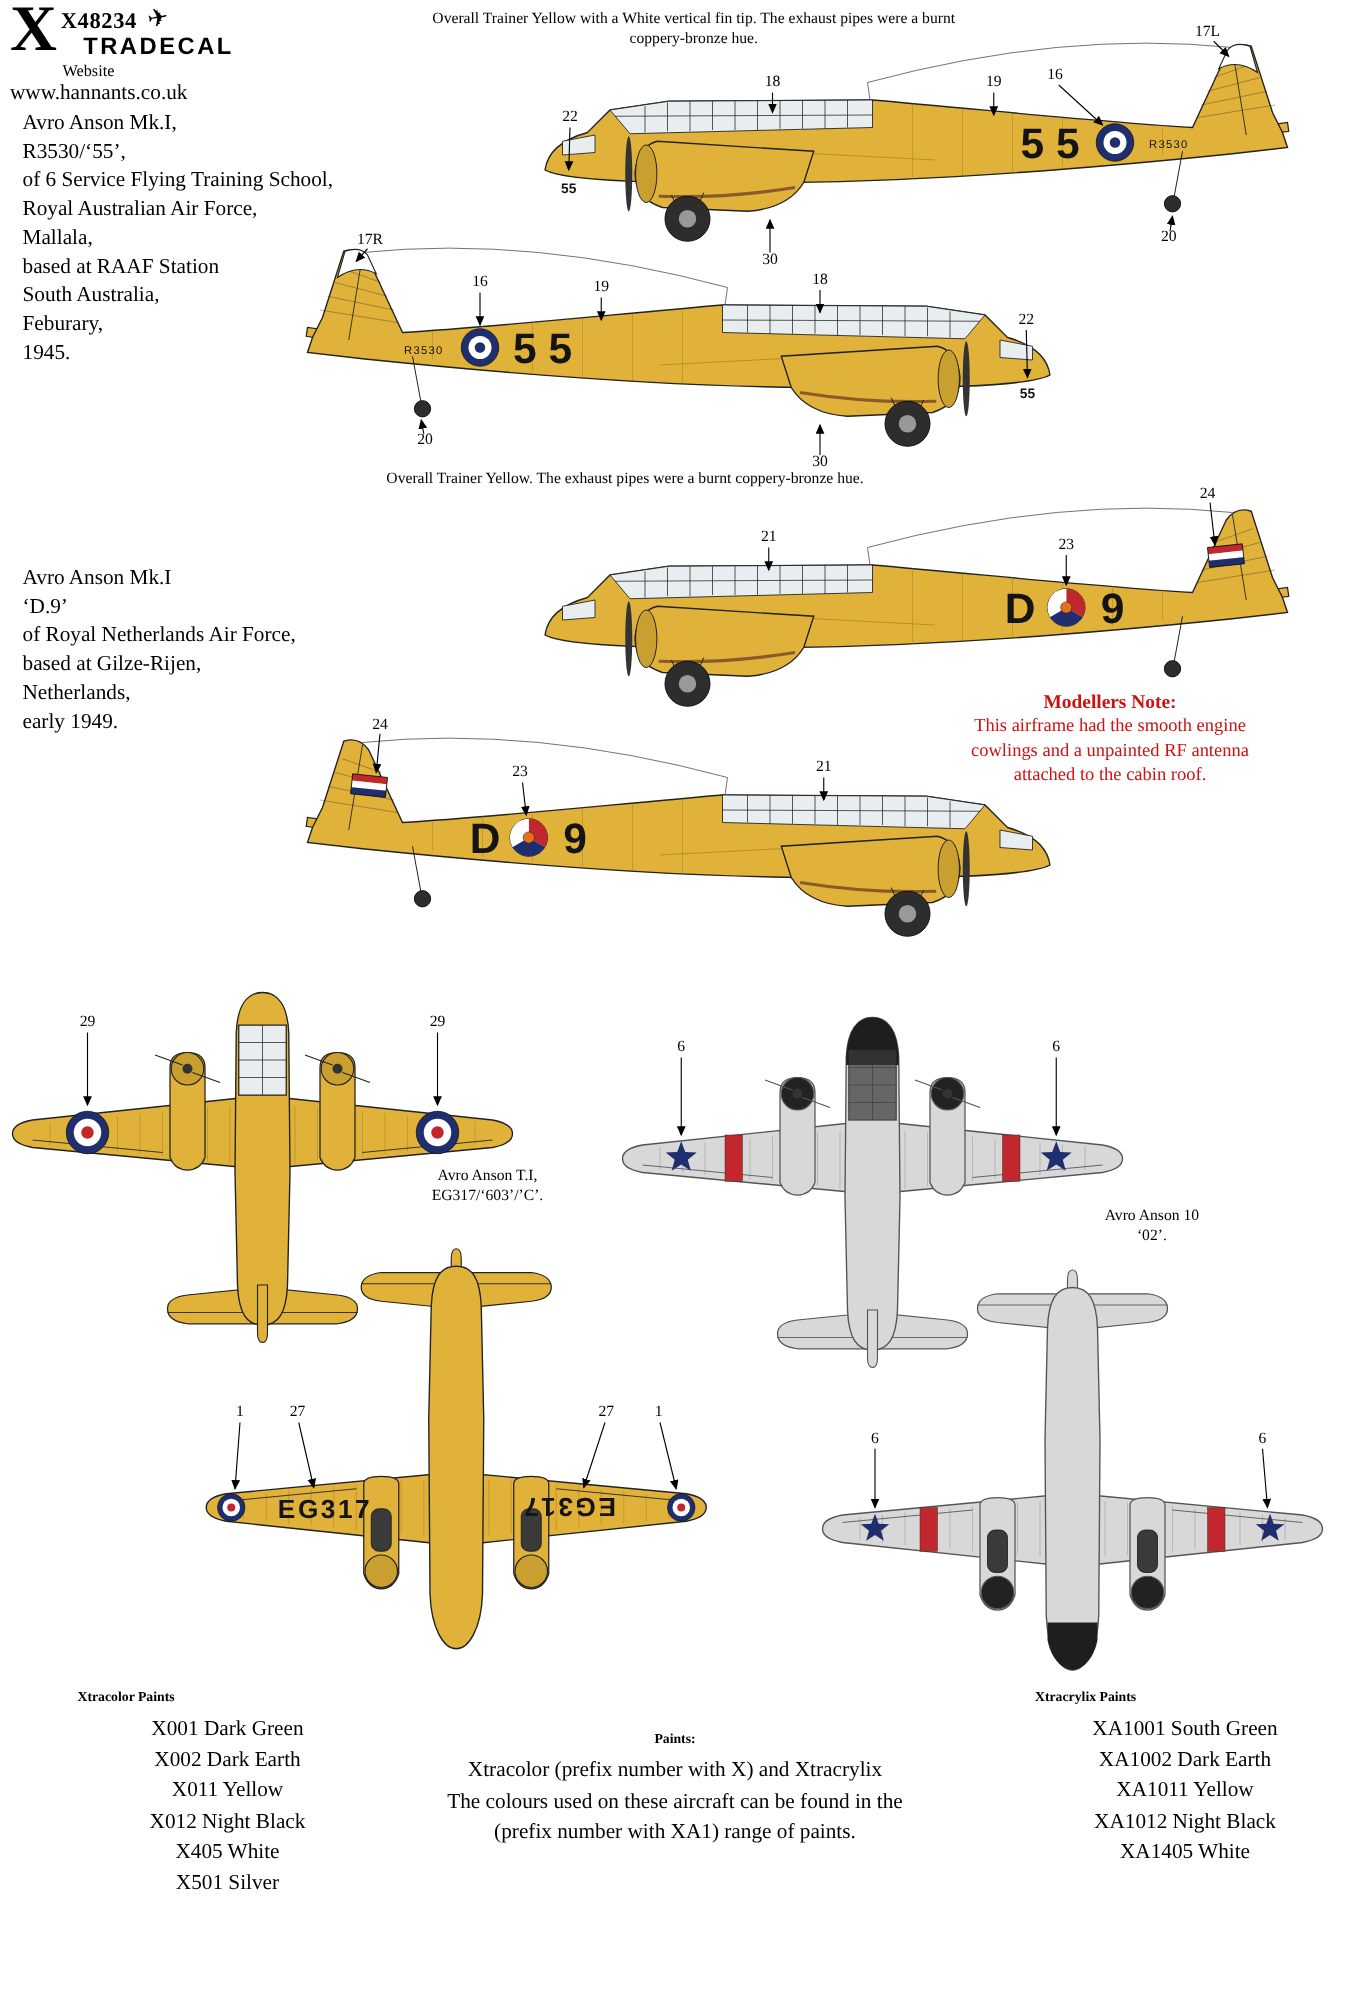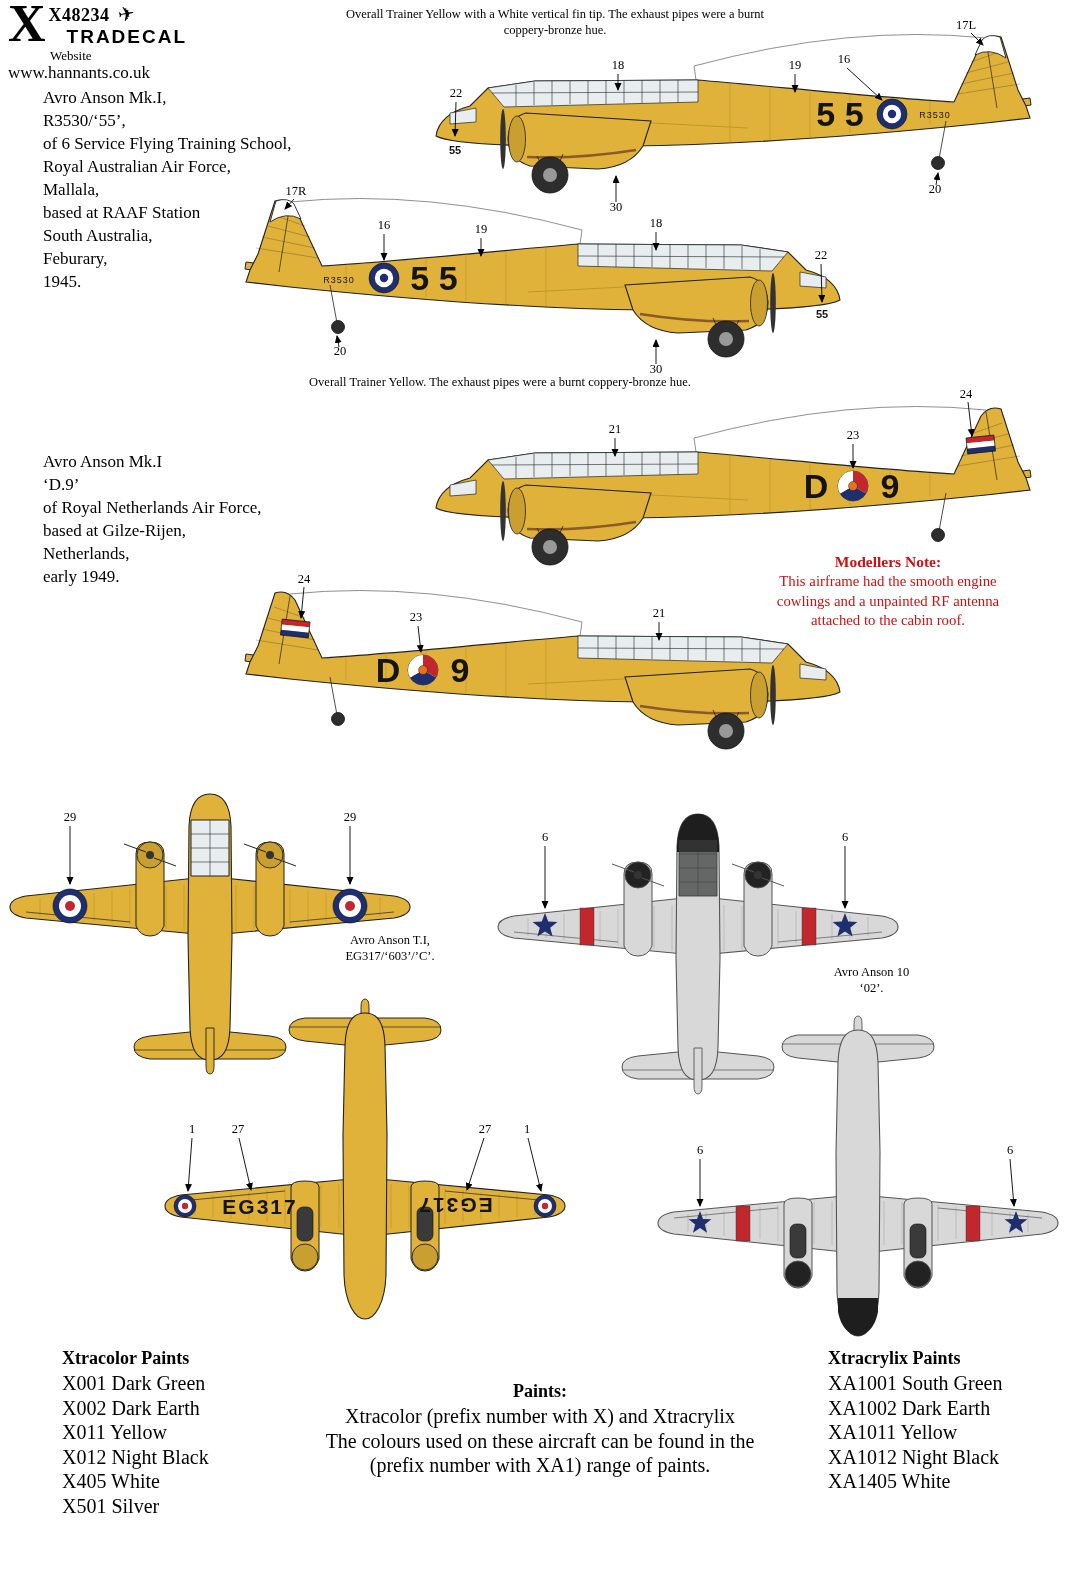--- a/index.html
+++ b/index.html
@@ -2,26 +2,26 @@
 <html style="--trainer-yellow: #e0b23a; --silver: #d8d8d8; --roundel-blue: #1f2e6e; --roundel-red: #c1272d; --dutch-orange: #e8701a; --note-red: #cc1111; --exhaust-bronze: #8a5a2a;"><head>
 <meta charset="utf-8">
 <style>
   * { margin:0; padding:0; box-sizing:border-box; }
   html,body { background:#ffffff; }
   .page { position:relative; width:1080px; height:1591px; background:#fff;
           font-family:"Liberation Serif","DejaVu Serif",serif; color:#000; overflow:hidden; }
   .abs { position:absolute; }
   svg.plate { position:absolute; overflow:visible; }
   .caption { font-size:12.5px; line-height:16px; text-align:center; }
-  .desc { font-size:17px; line-height:23px;margin-left:25px; }
+  .desc { font-size:17px; line-height:23px; }
   .note { text-align:center; color:var(--note-red,#c00); }
   .note-title { font-size:15.5px; font-weight:bold; line-height:20px; }
   .note-line { font-size:14.8px; line-height:19.5px; }
-  .paint-title { font-size:18px; font-weight:bold; line-height:26px; }
-  .paint-item { font-size:20px; line-height:24.5px; }
+  .paint-title { font-size:11px; font-weight:bold; line-height:26px; }
+  .paint-item { font-size:17px; line-height:24.5px;text-align:center; }
   .center { text-align:center; }
   svg text { font-family:"Liberation Serif","DejaVu Serif",serif; }
   .co { font-size:12.5px; text-anchor:middle; fill:#000; }
   .arrow { stroke:#000; stroke-width:0.9; fill:none; }
   .code { font-family:"Liberation Sans","DejaVu Sans",sans-serif; font-weight:bold;
           fill:#141414; text-anchor:middle; }
   .serial { font-family:"Liberation Sans","DejaVu Sans",sans-serif; font-size:9px;
             fill:#141414; text-anchor:middle; letter-spacing:1px; }
   .header-code { font-size:18px; font-weight:bold; letter-spacing:0.5px; }
   .brand-name { font-family:"Liberation Sans","DejaVu Sans",sans-serif; font-weight:bold;
@@ -321,21 +321,21 @@
     <rect x="92" y="100" width="14" height="37" fill="var(--roundel-red,#c1272d)" stroke="#333" stroke-width="0.4"></rect>
     <rect x="314" y="100" width="14" height="37" fill="var(--roundel-red,#c1272d)" stroke="#333" stroke-width="0.4"></rect>
     <path transform="translate(57 118)" d="M 0 -13 L 3.23 -4.45 L 12.36 -4.02 L 5.23 1.7 L 7.64 10.52 L 0 5.5 L -7.64 10.52 L -5.23 1.7 L -12.36 -4.02 L -3.23 -4.45 Z" fill="var(--roundel-blue,#1f2e6e)"></path>
     <path transform="translate(357 118)" d="M 0 -13 L 3.23 -4.45 L 12.36 -4.02 L 5.23 1.7 L 7.64 10.52 L 0 5.5 L -7.64 10.52 L -5.23 1.7 L -12.36 -4.02 L -3.23 -4.45 Z" fill="var(--roundel-blue,#1f2e6e)"></path>
     <text class="co" x="57" y="33">6</text>
     <line class="arrow" marker-end="url(#m6)" x1="57" y1="38" x2="57" y2="100"></line>
     <text class="co" x="357" y="33">6</text>
     <line class="arrow" marker-end="url(#m6)" x1="357" y1="38" x2="357" y2="100"></line>
   </svg>
 
-  <div class="abs caption" style="left:784px;top:964px;width:175px">
+  <div class="abs caption" style="left:834px;top:964px;width:175px">
     <div>Avro Anson 10</div>
     <div>‘02’.</div>
   </div>
 
   <svg class="plate" style="left:155px;top:985px;--ac-body:var(--trainer-yellow,#e0b23a);--ac-line:#222;--ac-faint:#a8861f;--ac-cowl:#c9a02f" width="420" height="340" viewBox="0 0 420 340">
     <defs>
         <marker id="m7" markerUnits="userSpaceOnUse" markerWidth="9" markerHeight="8" refX="7" refY="3.5" orient="auto">
           <path d="M0 0 L8 3.5 L0 7 Z" fill="#000"></path>
         </marker>
       </defs>

